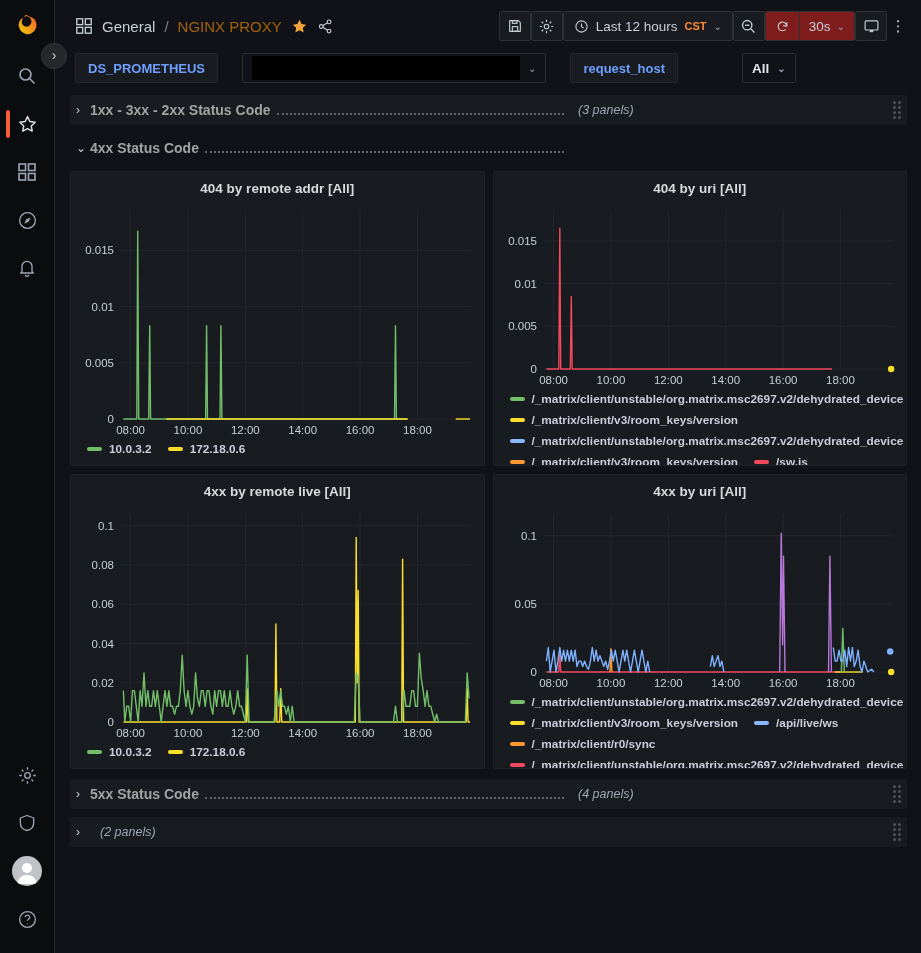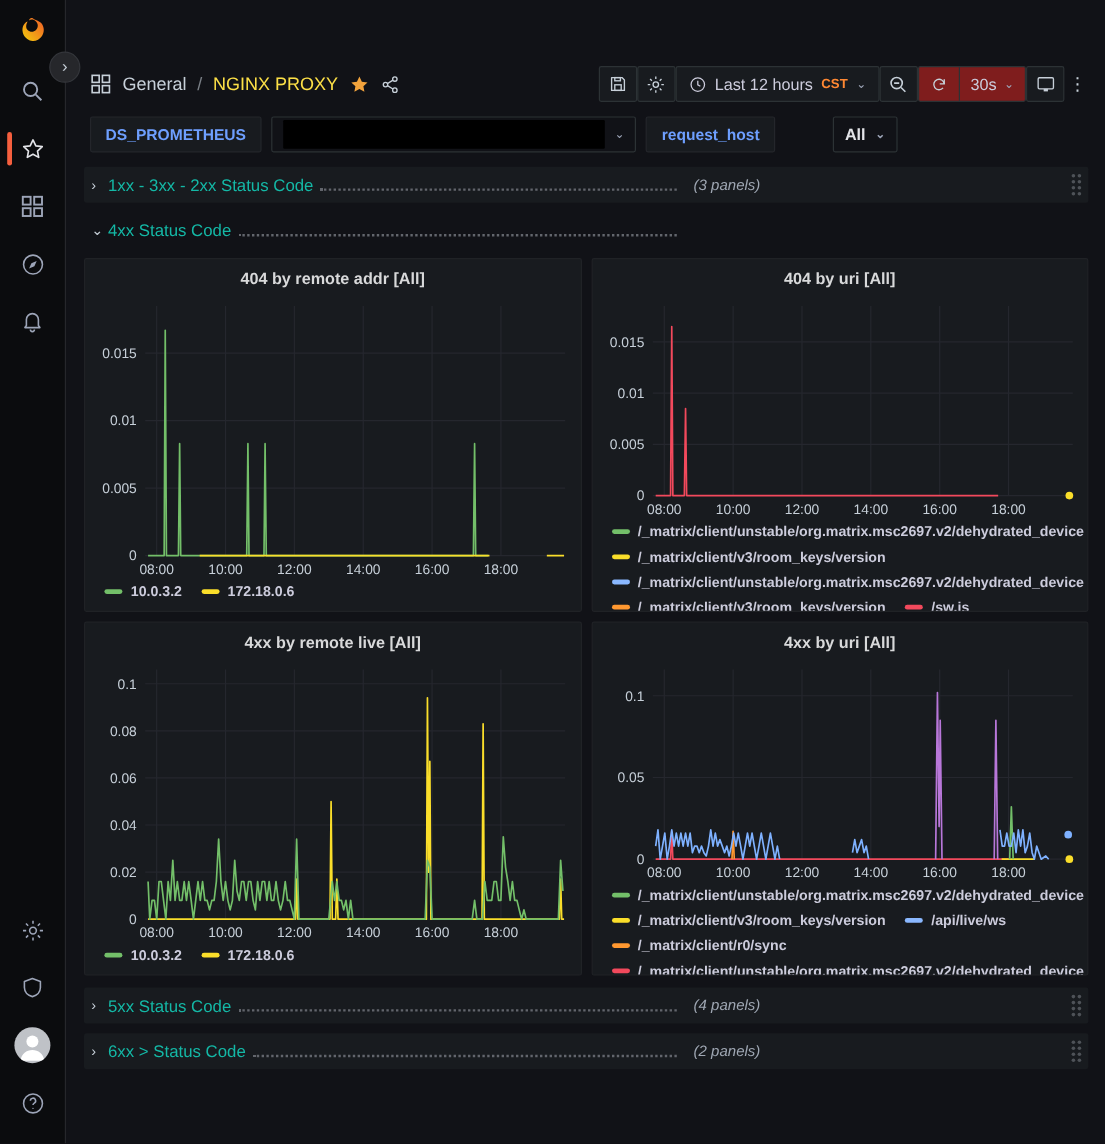--- a/index.html
+++ b/index.html
@@ -20,55 +20,55 @@
   .logo-item { height:52px; }
   .expand-btn { position:absolute; top:43px; right:-13px; width:26px; height:26px; border-radius:50%;
     background:#26272b; border:1px solid #34363b; color:#c7d0d9; font-size:14px; line-height:23px;
     text-align:center; cursor:pointer; z-index:40; }
   .avatar { width:30px; height:30px; border-radius:50%; background:#bfc2c7; display:flex;
     align-items:center; justify-content:center; overflow:hidden; }
 
   
   .main { flex:1; display:flex; flex-direction:column; min-width:0; }
 
-  .topbar { height:52px; display:flex; align-items:center; padding:0 12px 0 20px; flex-shrink:0;margin-top:44px; }
+  .topbar { height:52px; display:flex; align-items:center; padding:0 12px 0 20px; flex-shrink:0; }
   .crumb { display:flex; align-items:center; gap:9px; font-size:15px; }
   .crumb .dim { color:#c7d0d9; }
   .crumb .sep { color:#7b8087; }
-  .crumb .cur { color:#fde047; }
+  .crumb .cur { color:#a16207; }
   .icon-btn { width:32px; height:30px; border:1px solid #2c3235; border-radius:2px; background:#181b1f;
     display:flex; align-items:center; justify-content:center; color:#c7d0d9; cursor:pointer; }
   .tb-right { margin-left:auto; display:flex; align-items:center; gap:0; }
   .timepick { height:30px; border:1px solid #2c3235; border-radius:2px; background:#181b1f;
     display:flex; align-items:center; gap:7px; padding:0 10px; font-size:13.5px; cursor:pointer; }
   .tz { color:#ff8833; font-size:11px; font-weight:700; }
   .chev { color:#9da5b8; font-size:10px; }
   .refresh-group { height:30px; border:1px solid #2c3235; border-radius:2px; background:#7f1d1d;
     display:flex; align-items:center; cursor:pointer; }
   .refresh-group .seg { padding:0 9px; display:flex; align-items:center; gap:6px; font-size:13.5px; height:100%; }
   .refresh-group .seg + .seg { border-left:1px solid #2c3235; }
   .kebab { font-size:15px; letter-spacing:0; color:#c7d0d9; }
 
-  .varbar { height:38px; display:flex; align-items:center; gap:8px; padding:0 12px 6px 20px; flex-shrink:0; }
+  .varbar { height:38px; display:flex; align-items:center; gap:24px; padding:0 12px 6px 20px; flex-shrink:0; }
   .var-chip { height:30px; display:flex; align-items:center; padding:0 12px; background:#181b1f;
     border:1px solid #24262b; border-radius:2px; color:#6e9fff; font-size:13px; font-weight:700; }
   .var-select { height:30px; display:flex; align-items:center; gap:8px; padding:0 9px;
     background:#111217; border:1px solid #2c3235; border-radius:2px; cursor:pointer; }
   .redacted { width:268px; height:24px; background:#000; border-radius:1px; }
   .var-select.small { color:#e3e4e8; font-size:13.5px; font-weight:700;margin-left:40px; }
 
   .scroll { flex:1; padding:5px 14px 0 15px; }
 
   
   .dash-row { height:30px; display:flex; align-items:center; margin-bottom:8px; padding:0 6px;
     border-radius:2px; cursor:pointer; }
   .dash-row.collapsed { background:#181b1f; }
   .row-chev { color:#c7d0d9; font-size:12px; width:14px; }
   .row-main { display:flex; align-items:baseline; width:478px; }
-  .row-title { font-size:14px; font-weight:400; color:#14b8a6; white-space:nowrap; }
+  .row-title { font-size:14px; font-weight:700; color:#a3a3a3; white-space:nowrap; }
   .leader { flex:1; border-bottom:2px dotted #62656c; margin:0 4px 3px 6px; height:12px; }
   .row-count { font-size:12.5px; font-style:italic; color:#9fa7b3; margin-left:10px; }
   .drag-handle { margin-left:auto; display:grid; grid-template-columns:3px 3px; gap:2px; opacity:.55; }
   .drag-handle i { width:3px; height:3px; border-radius:50%; background:#7b8087; }
 
   
   .grid2 { display:grid; grid-template-columns:1fr 1fr; gap:8px; margin-bottom:10px; }
   .panel { background:#181b1f; border:1px solid #202226; border-radius:2px; height:295px;
     overflow:hidden; padding:3px 6px; }
   .p-title { height:26px; display:flex; align-items:center; justify-content:center;
@@ -486,24 +486,20 @@
             <i></i>
             <i></i>
             <i></i>
             <i></i>
             <i></i>
           </span>
       </div>
 
       <div class="dash-row collapsed">
         <span class="row-chev">›</span>
-        <span class="row-main">
-            <span class="row-title">6xx &gt; Status Code</span>
-            <span class="leader"></span>
-          </span>
         <span class="row-count">(2 panels)</span>
         <span class="drag-handle">
             <i></i>
             <i></i>
             <i></i>
             <i></i>
             <i></i>
             <i></i>
             <i></i>
             <i></i>

